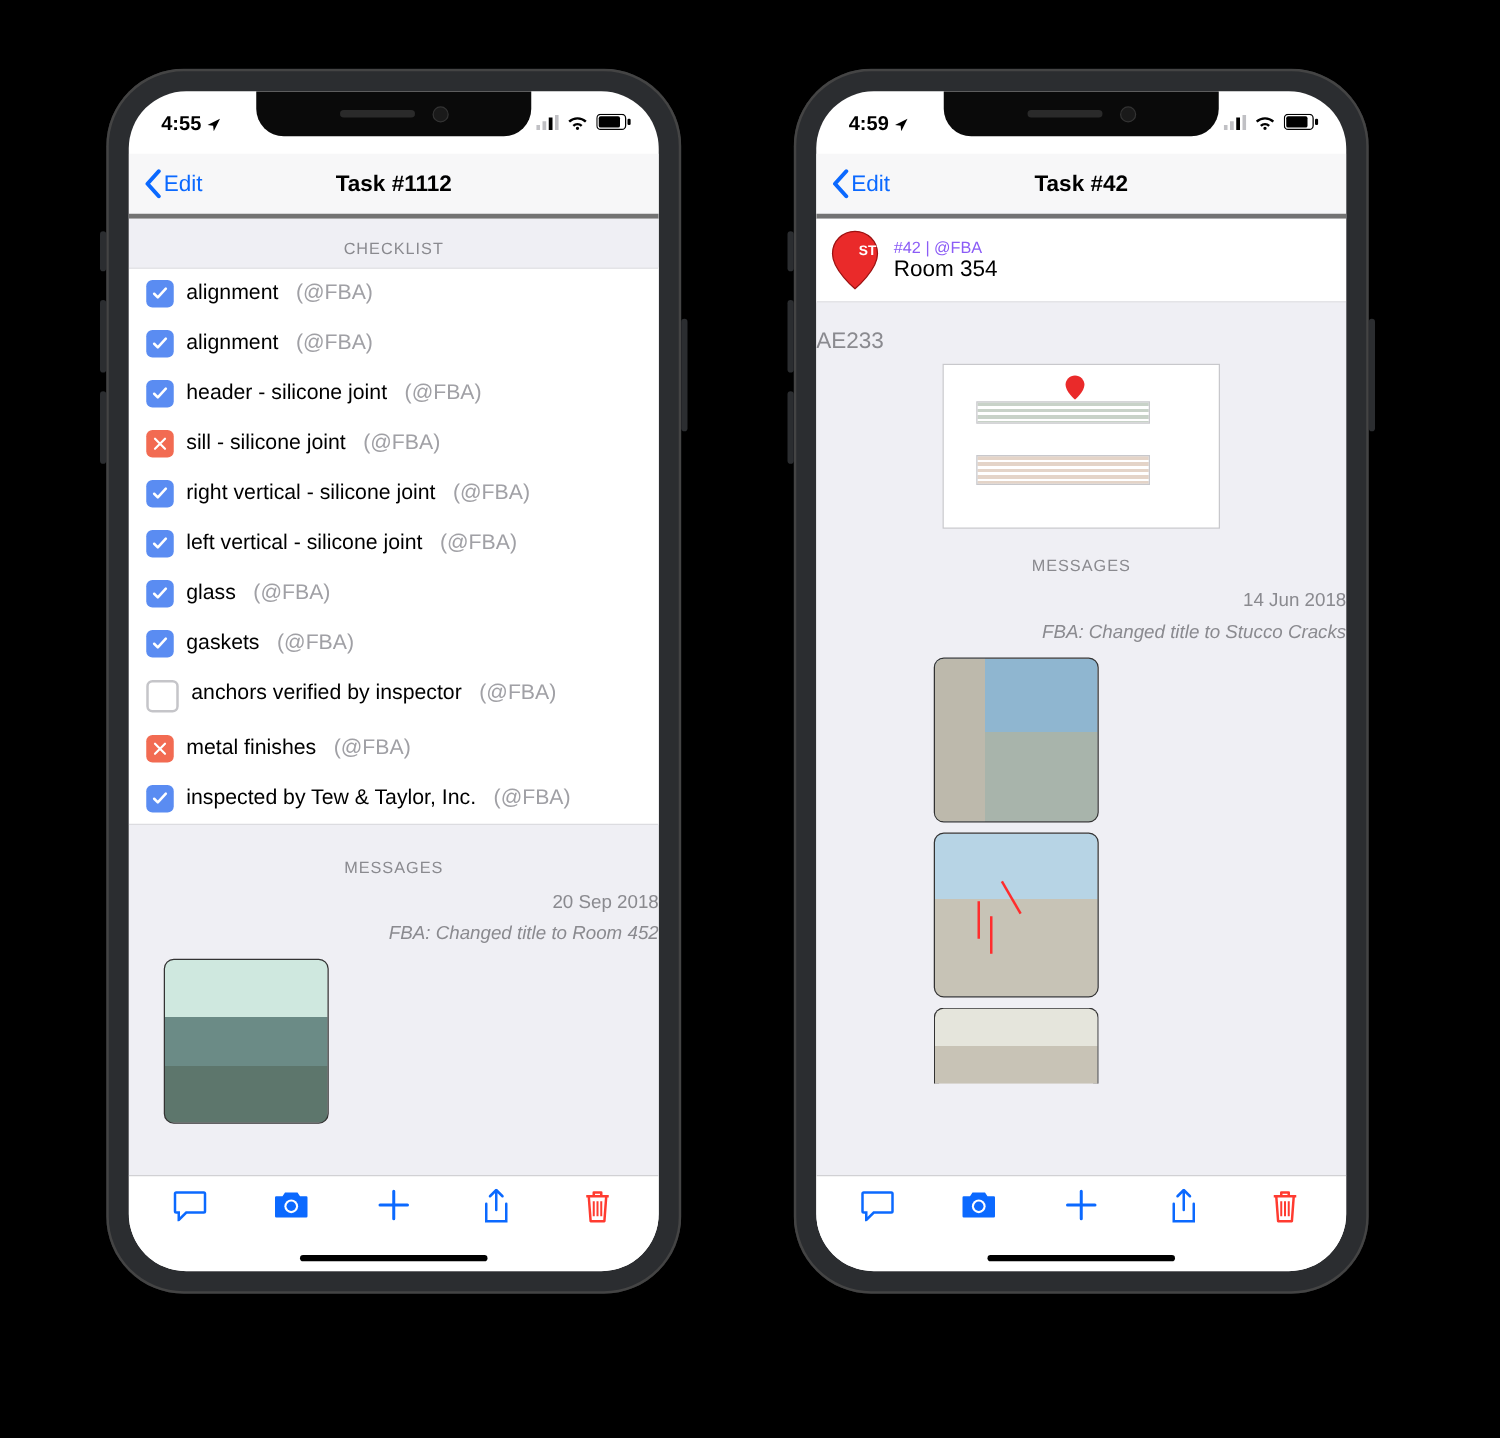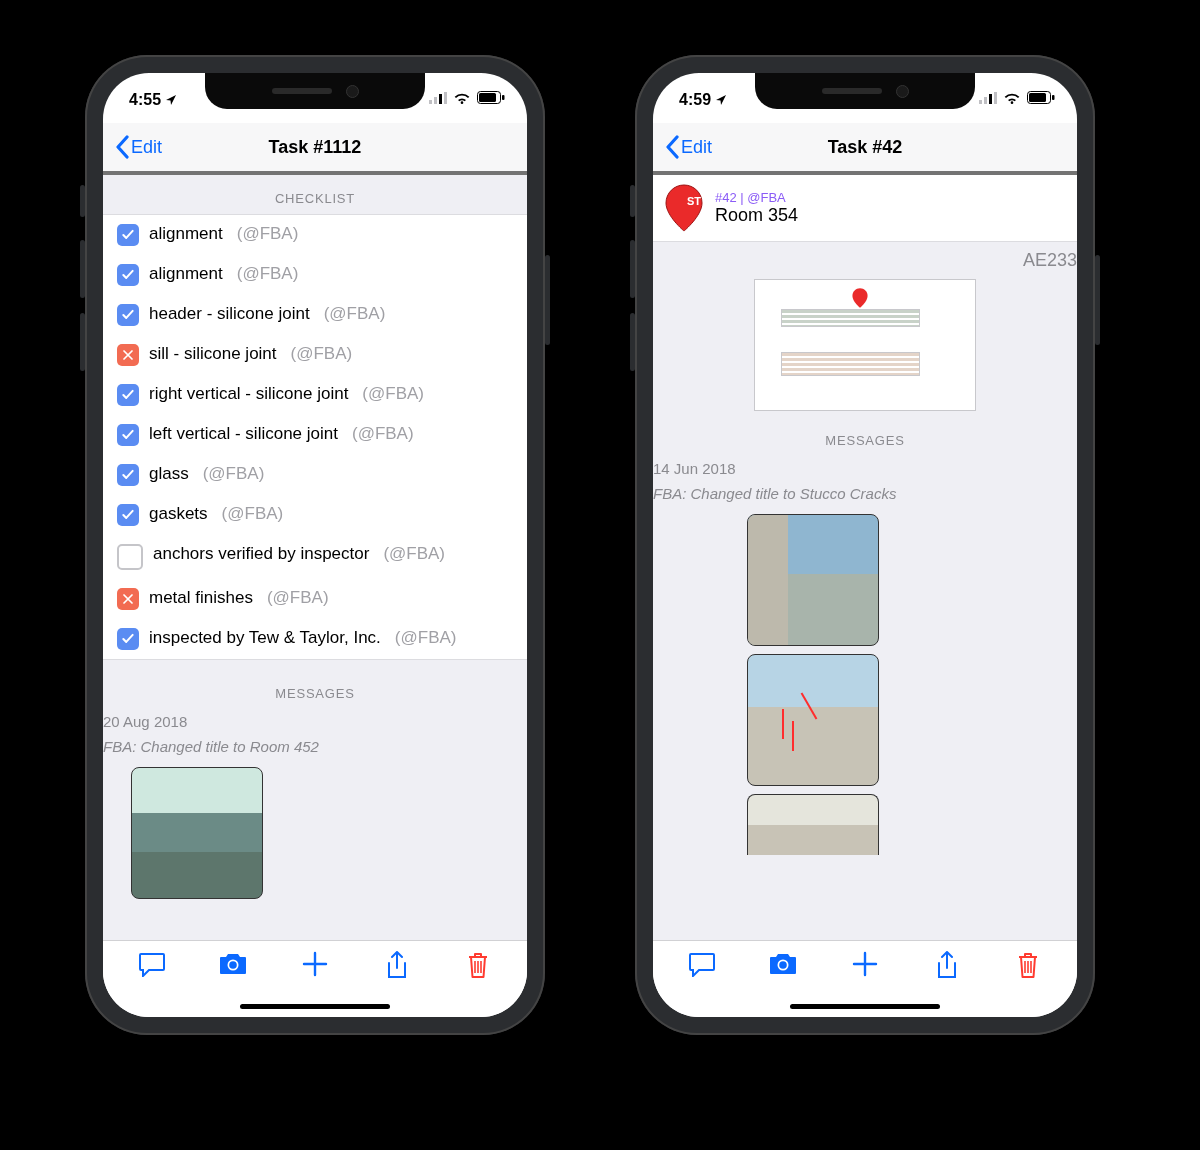--- a/index.html
+++ b/index.html
@@ -124,21 +124,21 @@
   .checkrow .meta { color:#a0a0a5; font-size:17px; margin-left:4px;}
   .cbox {
     width:22px; height:22px; border-radius:5px;
     flex:0 0 auto;
     display:flex; align-items:center; justify-content:center;
   }
   .cbox.checked { background:#5a8cf2; }
   .cbox.failed  { background:#f26b52; }
   .cbox.empty   { background:#fff; border:2px solid #c5c5c9; }
   .msg-meta {
-    text-align:left;
+    text-align:right;
     font-size:15px;
     color:#8a8a8f;
     padding: 4px 0;
   }
   .msg-change { font-style: italic; }
   .photo {
     width:130px; height:130px;
     border:1px solid #333; border-radius:8px;
     margin: 8px 0 8px 28px;
     background:#bfc9c3;
@@ -174,22 +174,22 @@
     display:flex; align-items:center; justify-content:center;
   }
   .pin svg { overflow:visible; }
   .pin-label {
     position:absolute; top:10px; left:50%; transform:translateX(-50%);
     color:#fff; font-size:11px; font-weight:700;padding-left:20px;
   }
   .task-header .sub { font-size:13px; color:#8b5cf6; }
   .task-header .name { font-size:18px; color:#000; }
   .plan-wrap {
-    text-align:right;
-    padding: 8px 0 6px;
+    text-align:left;
+    padding: 20px 0 6px;
   }
   .plan-label { color:#8a8a8f; font-size:18px; margin-bottom:8px; }
   .plan {
     width:220px; height:130px;
     margin:0 auto; background:#fff;
     border:1px solid #c8c8cc;
     position:relative;
   }
   .photos-col { padding-left: 94px; }
   .photos-col .photo { margin-left:0; }
@@ -362,21 +362,21 @@
                 <svg width="14" height="14" viewBox="0 0 24 24">
                   <path d="M4 12l5 5L20 5" stroke="#fff" stroke-width="3.5" fill="none" stroke-linecap="round" stroke-linejoin="round"></path>
                 </svg>
               </div>
               <span>inspected by Tew &amp; Taylor, Inc.</span>
               <span class="meta">(@FBA)</span>
             </div>
           </div>
 
         <div class="section-header">MESSAGES</div>
-        <div class="msg-meta">20 Aug 2018</div>
+        <div class="msg-meta">20 Sep 2018</div>
         <div class="msg-meta msg-change">FBA: Changed title to Room 452</div>
         <div class="photo p1"></div>
       </div>
 
       <div class="toolbar">
         <div class="tb-btn">
           <svg width="28" height="26" viewBox="0 0 28 26">
               <path d="M3 3h22a1 1 0 011 1v14a1 1 0 01-1 1H11l-6 6v-6H3a1 1 0 01-1-1V4a1 1 0 011-1z" fill="none" stroke="#0b69ff" stroke-width="2"></path>
             </svg>
         </div>

